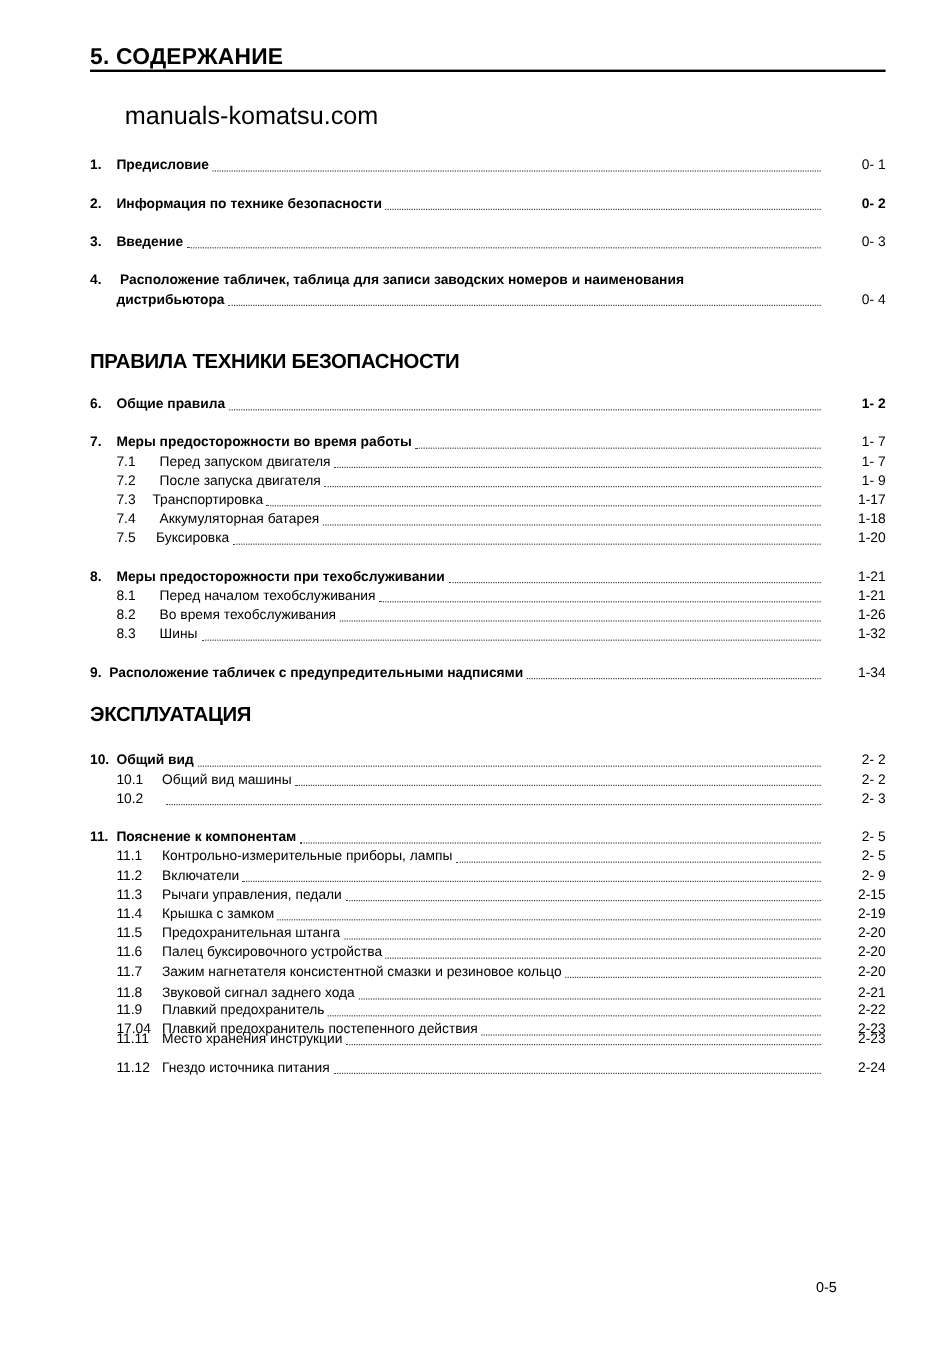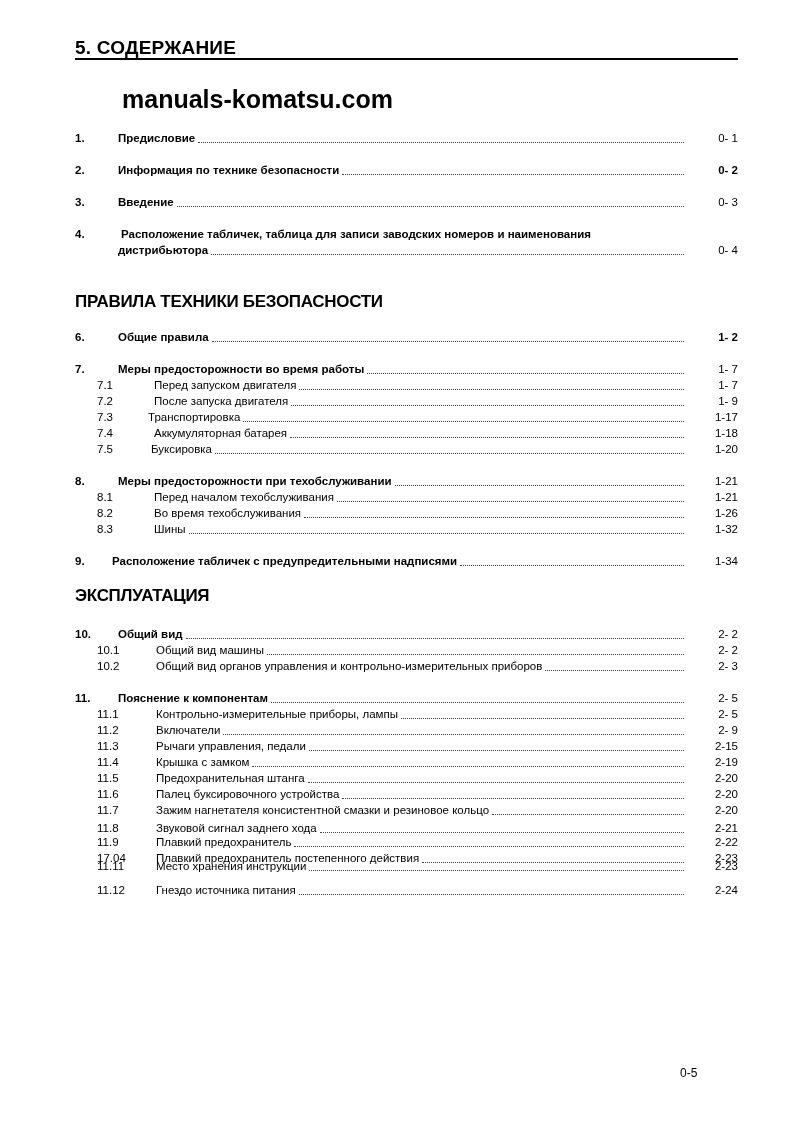--- a/index.html
+++ b/index.html
@@ -1,23 +1,23 @@
 <!DOCTYPE html>
 <html><head>
 <meta charset="utf-8">
 <style>
   html, body { margin:0; padding:0; background:#ffffff; }
   body { width:793px; height:1123px; position:relative; overflow:hidden; font-family:"Liberation Sans", sans-serif; color:#000; }
   .page-title { position:absolute; left:75px; top:37px; font-size:19px; font-weight:bold; letter-spacing:0.2px; }
   .title-rule { position:absolute; left:75px; top:58px; width:663px; height:2px; background:#000; }
-  .watermark { position:absolute; left:104px; top:85px; font-size:25px; font-weight:bold;margin-left:18px; }
+  .watermark { position:absolute; left:104px; top:85px; font-size:21px; font-weight:normal; }
   .section-heading { position:absolute; left:75px; font-size:17px; font-weight:bold; letter-spacing:-0.3px; }
   .toc-row { position:absolute; left:75px; width:663px; height:15px; font-size:11.5px; line-height:15px; display:flex; align-items:baseline; white-space:nowrap; }
   .toc-row .num { flex:none; }
-  .toc-row .lbl { flex:none;margin-left:21px; }
+  .toc-row .lbl { flex:none; }
   .toc-row .dots { flex:1 1 auto; overflow:hidden; margin:0 6px 0 3px; border-bottom:1px dotted #444; height:11px; align-self:flex-start; }
   .toc-row .pg { flex:none; width:40px; text-align:right; margin-left:8px; }
   .bold { font-weight:bold; }
   .sub { padding-left:22px; width:641px; }
   .sub .num { width:36px; }
   .sub11 .num { width:38px; }
   .main-num { width:22px; }
   .page-number { position:absolute; left:680px; top:1066px; font-size:12px; }
 </style>
 </head>
@@ -143,21 +143,20 @@
   <span class="pg" style="font-weight:normal">2- 2</span>
 </div>
 <div class="toc-row sub sub11" style="top:643px">
   <span class="num">10.1</span>
   <span class="lbl">Общий вид машины</span>
   <span class="dots"></span>
   <span class="pg">2- 2</span>
 </div>
 <div class="toc-row sub sub11" style="top:659px">
   <span class="num">10.2</span>
-  <span class="lbl">Общий вид органов управления и контрольно-измерительных приборов</span>
   <span class="dots"></span>
   <span class="pg">2- 3</span>
 </div>
 
 <div class="toc-row bold" style="top:691px">
   <span class="num" style="width:22px">11.</span>
   <span class="lbl">Пояснение к компонентам</span>
   <span class="dots"></span>
   <span class="pg" style="font-weight:normal">2- 5</span>
 </div>

